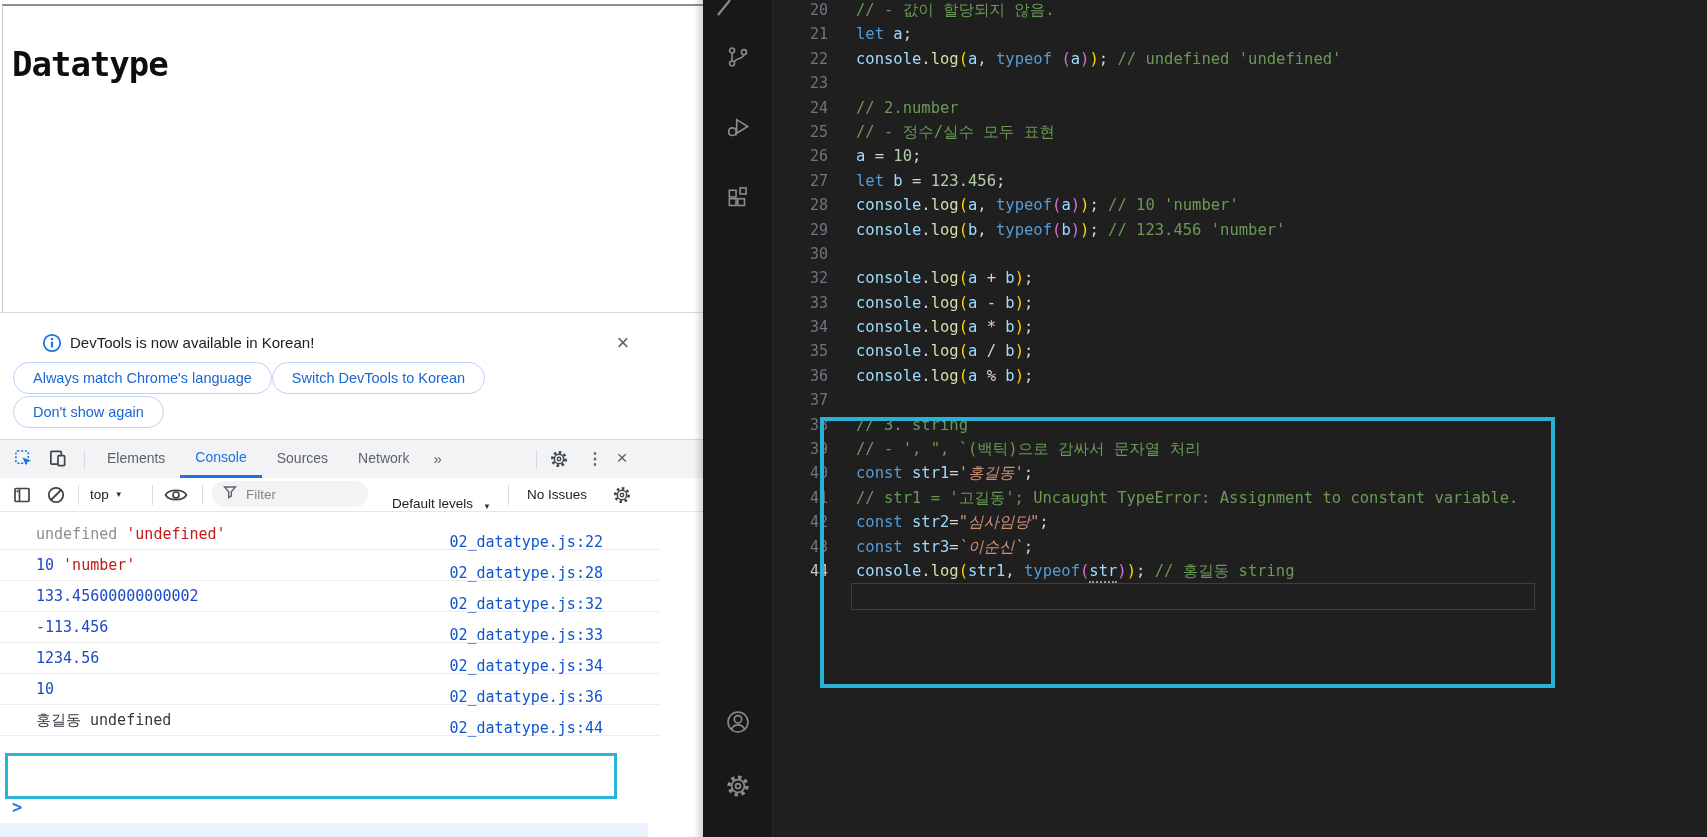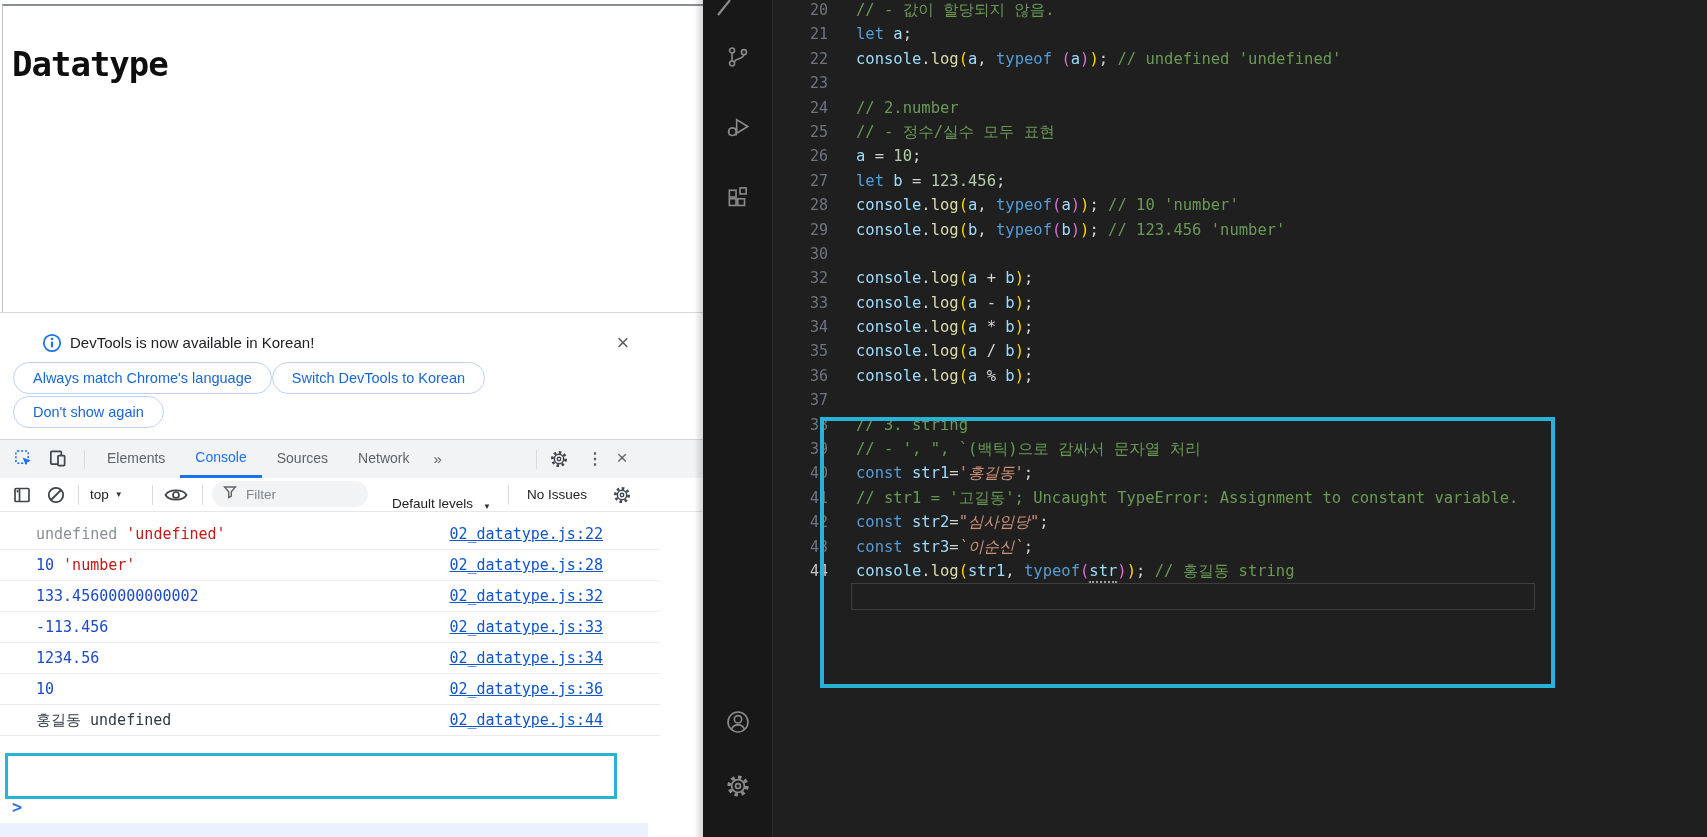--- a/index.html
+++ b/index.html
@@ -51,21 +51,21 @@
   .levels-dd{position:absolute;left:380px;top:0;height:33px;display:flex;align-items:flex-end;gap:10px;
              font-size:13.5px;color:#202124;cursor:pointer;margin-left:12px;}
   .no-issues{position:absolute;left:527px;top:0;height:33px;display:flex;align-items:center;
              font-size:13.5px;color:#202124;}
 
   
   #console-rows{position:absolute;left:0;top:519px;width:660px;}
   .crow{position:relative;height:30px;line-height:30px;border-bottom:1px solid #ededee;
         font-family:"DejaVu Sans Mono",monospace;font-size:15px;white-space:pre;}
   .crow-text{margin-left:36px;}
-  .crow-link{position:absolute;right:57px;top:0;color:#1155cc;text-decoration:underline;cursor:pointer;}
+  .crow-link{position:absolute;right:57px;top:8px;color:#1155cc;cursor:pointer;}
   .cp-gray{color:#8a8f96;} .cp-red{color:#c41a16;} .cp-blue{color:#1c49c8;} .cp-plain{color:#303942;}
   .console-prompt{position:absolute;left:12px;top:797px;font-family:"DejaVu Sans Mono",monospace;
                   font-weight:bold;font-size:17px;color:#3273e0;}
   .console-bottom-strip{position:absolute;left:0;top:823px;width:648px;height:14px;background:#ebf2fd;}
 
   
   .win-shadow{position:absolute;left:694px;top:0;width:9px;height:837px;
               background:linear-gradient(to right,rgba(0,0,0,0),rgba(0,0,0,0.16));}
 
   

